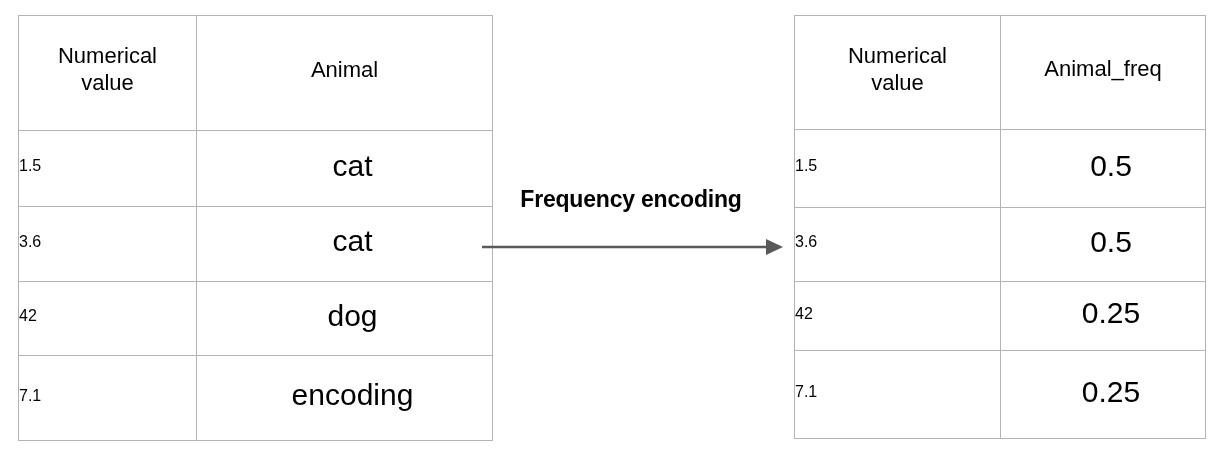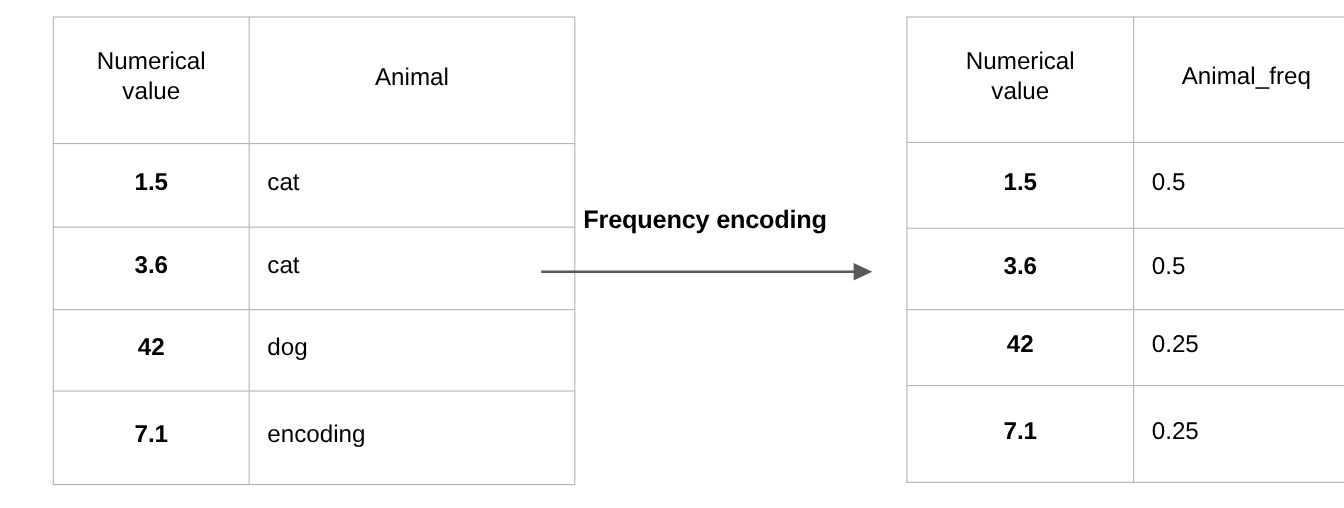--- a/index.html
+++ b/index.html
@@ -23,21 +23,20 @@
     width: 1222px;
     height: 462px;
   }
 
   
   .data-table {
     position: absolute;
     border-collapse: collapse;
     table-layout: fixed;
     background: #ffffff;
-    margin-left: 30px;
   }
   .data-table td,
   .data-table th {
     border: 1px solid #b3b3b3;
     padding: 0;
     font-weight: normal;
     vertical-align: middle;
     background: #ffffff;
   }
 
@@ -46,29 +45,28 @@
     line-height: 1.22;
   }
 
   .header-cell .cell-inner {
     text-align: center;
     font-size: 22px;
     padding-bottom: 6px;
   }
 
   .value-cell .cell-inner {
+    text-align: left;
+    font-size: 16px;
+    padding-bottom: 5px;
+  }
+
+  .text-cell .cell-inner {
     text-align: center;
-    font-size: 22px;
-    padding-bottom: 5px;
-    font-weight: bold;
-  }
-
-  .text-cell .cell-inner {
-    text-align: left;
-    font-size: 22px;
+    font-size: 30px;
     padding-left: 16px;
     padding-bottom: 5px;
   }
 
   
   #table-source {
     left: 18px;
     top: 15px;
     width: 474px;
   }
@@ -90,21 +88,21 @@
   #table-result .col-freq { width: 205px; }
   #table-result .row-head td { height: 113px; }
   #table-result .row-1 td { height: 77px; }
   #table-result .row-2 td { height: 73px; }
   #table-result .row-3 td { height: 68px; }
   #table-result .row-4 td { height: 87px; }
 
   
   #transform-arrow-group {
     position: absolute;
-    left: 490px;
+    left: 480px;
     top: 186px;
     width: 306px;
     height: 78px;
   }
   #transform-label {
     position: absolute;
     left: 0;
     top: 0;
     width: 302px;
     text-align: center;

